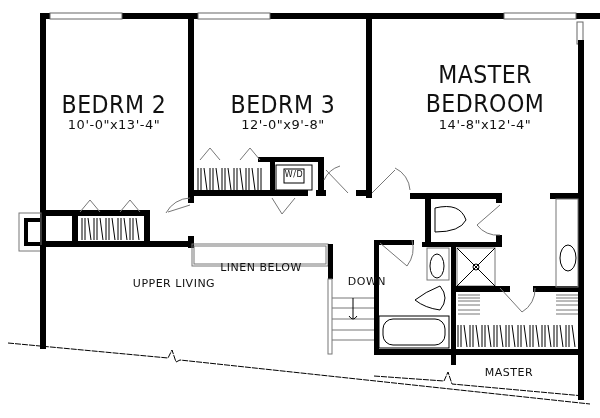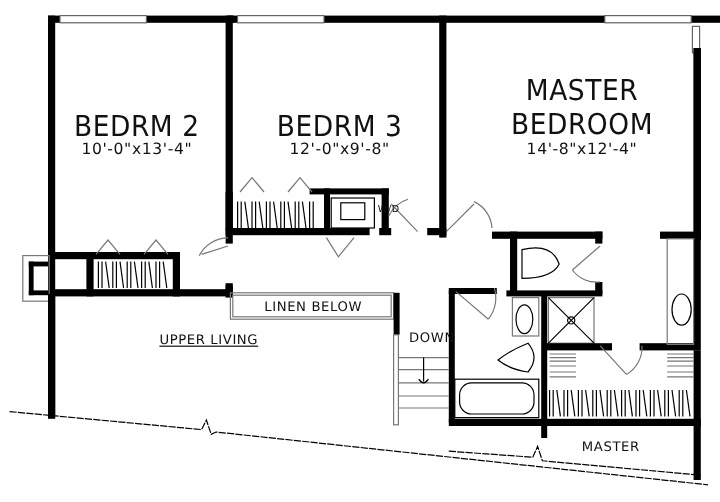--- a/index.html
+++ b/index.html
@@ -221,17 +221,17 @@
 <div class="lbl big" style="left:50px; top:93px; width:128px;">BEDRM 2</div>
 <div class="lbl dim" style="left:50px; top:118px; width:128px;">10'-0"x13'-4"</div>
 
 <div class="lbl big" style="left:214px; top:93px; width:138px;">BEDRM 3</div>
 <div class="lbl dim" style="left:214px; top:118px; width:138px;">12'-0"x9'-8"</div>
 
 <div class="lbl big" style="left:410px; top:63px; width:150px;">MASTER</div>
 <div class="lbl big" style="left:410px; top:92px; width:150px;">BEDROOM</div>
 <div class="lbl dim" style="left:410px; top:118px; width:150px;">14'-8"x12'-4"</div>
 
-<div class="lbl small" style="left:216px; top:250px; width:90px;">LINEN BELOW</div>
-<div class="lbl small" style="left:124px; top:278px; width:100px;text-decoration:underline;">UPPER LIVING</div>
-<div class="lbl small" style="left:334px; top:276px; width:52px;">DOWN</div>
+<div class="lbl small" style="left:216px; top:262px; width:90px;">LINEN BELOW</div>
+<div class="lbl small" style="left:124px; top:278px; width:100px;">UPPER LIVING</div>
+<div class="lbl small" style="left:334px; top:276px; width:52px;text-align:right;">DOWN</div>
 <div class="lbl small" style="left:484px; top:367px; width:50px;">MASTER</div>
-<div class="lbl" style="left:284px; top:170px; width:20px; font-size:8px; line-height:10px;padding-left:30px;">W/D</div>
+<div class="lbl" style="left:284px; top:170px; width:20px; font-size:8px; line-height:10px;">W/D</div>
 
 </body></html>

